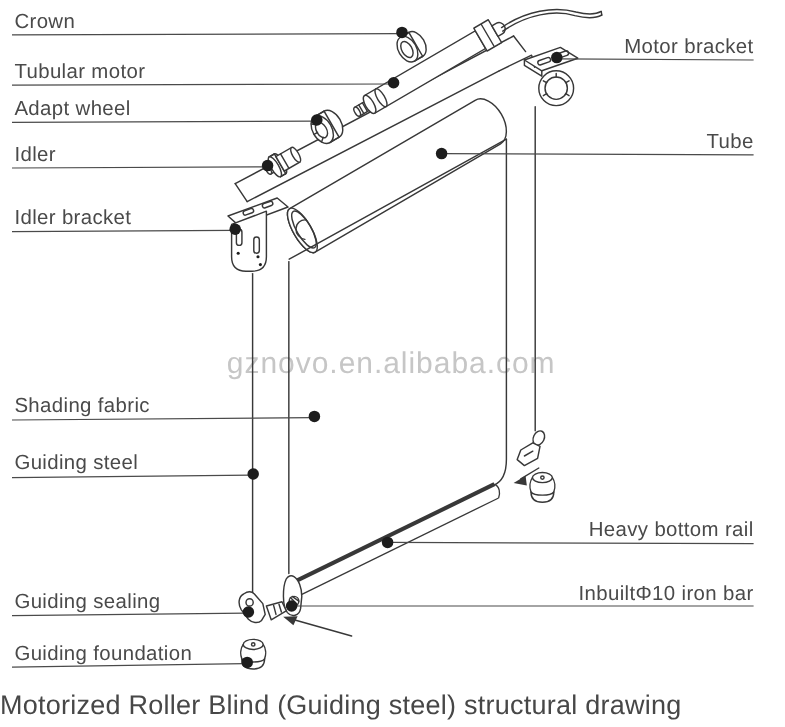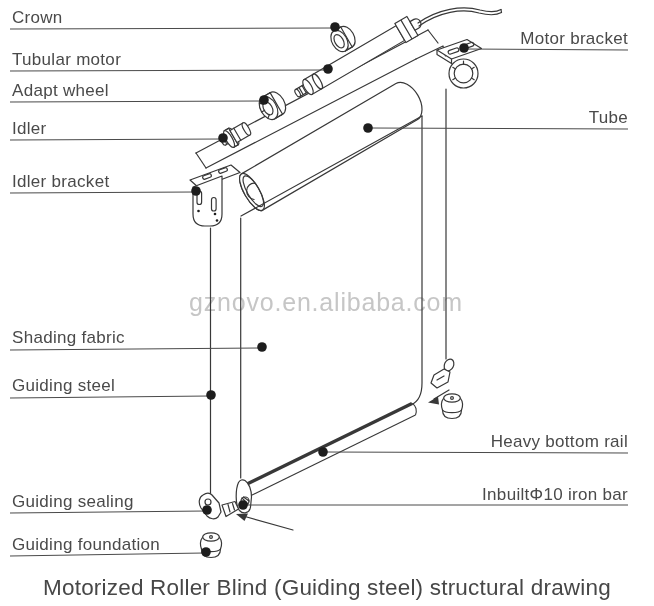--- a/index.html
+++ b/index.html
@@ -15,21 +15,21 @@
   .thick{fill:none;stroke:var(--line,#383838);stroke-width:3.4;stroke-linecap:butt;}
   .thin{fill:none;stroke:var(--line,#383838);stroke-width:1.1;}
   .leader{fill:none;stroke:var(--leader,#4a4a4a);stroke-width:1;}
   .dot{fill:var(--dot,#1d1d1d);stroke:none;}
   .arrow{fill:var(--line,#383838);stroke:none;}
   
   .lbl{font-family:"Liberation Sans",sans-serif;font-size:17px;fill:var(--label-text,#4a4a4a);letter-spacing:.3px;}
   .end{text-anchor:end;}
   .wm{font-family:"Liberation Sans",sans-serif;font-size:25px;fill:var(--watermark,#c6c6c6);letter-spacing:.8px;text-anchor:middle;}
   .title{
-    position:absolute;left:0;right:0;bottom:5px;text-align:center;
+    position:absolute;left:0;right:0;bottom:5px;text-align:left;
     font-size:22.5px;color:var(--title-text,#474747);letter-spacing:.2px;white-space:nowrap;
   }
 </style>
 </head>
 <body>
 
 <div class="canvas">
 <svg width="654" height="570" viewBox="0 0 654 570">
 
   <text class="wm" x="326" y="311">gznovo.en.alibaba.com</text>

